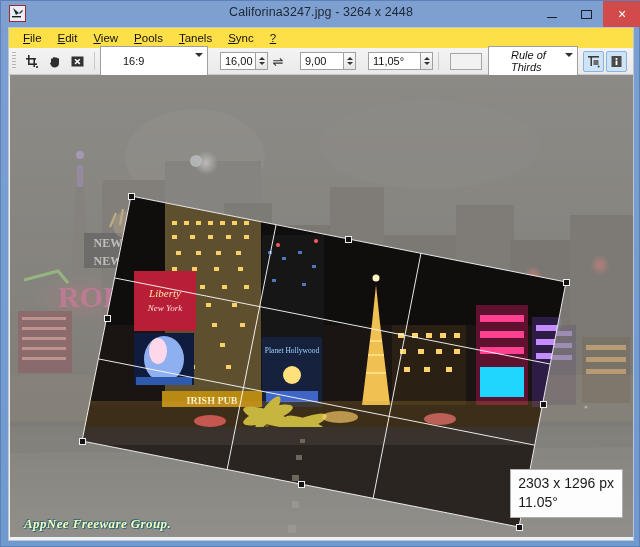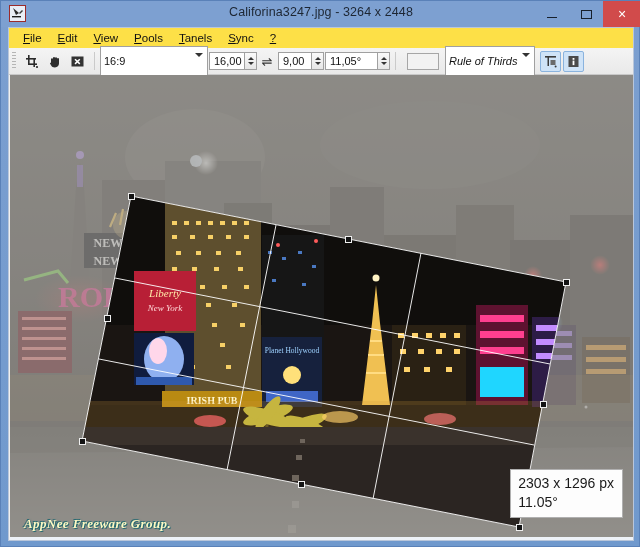--- a/index.html
+++ b/index.html
@@ -70,47 +70,47 @@
   .tbtn{
     width:21px;height:21px;margin:0 1px;
     display:flex;align-items:center;justify-content:center;
     border:1px solid transparent;border-radius:2px;box-sizing:border-box;
   }
   .tbtn.on{background:#cfe3f7;border-color:#8ab3de;}
   .tsep{width:1px;height:18px;background:#cacaca;margin:0 5px;}
   .combo{
     height:30px;border:1px solid #a0a0a0;background:#fff;box-sizing:border-box;
     display:flex;align-items:center;position:relative;
-    font-size:11px;color:#111;padding-left:3px;
+    font-size:11px;color:#111;padding-left:22px;
   }
   .combo .arrow{
     position:absolute;right:4px;top:6px;
     width:0;height:0;border-left:4px solid transparent;border-right:4px solid transparent;
     border-top:4px solid #333;
   }
   .combo-ratio{width:108px;}
   .combo-guide{width:90px;font-style:italic;}
   .spin{
     height:18px;border:1px solid #a0a0a0;background:#fff;box-sizing:border-box;
-    display:flex;align-items:center;position:relative;margin-left:1px;
+    display:flex;align-items:center;position:relative;margin-left:12px;
     font-size:11px;color:#111;padding-left:4px;
   }
   .spin .sp{
     position:absolute;right:0;top:0;width:12px;height:100%;
     background:linear-gradient(#fafafa,#e6e6e6);
     border-left:1px solid #a0a0a0;box-sizing:border-box;
   }
   .spin .sp:before,.spin .sp:after{
     content:"";position:absolute;left:3px;width:0;height:0;
     border-left:3px solid transparent;border-right:3px solid transparent;
   }
   .spin .sp:before{top:4px;border-bottom:3px solid #333;}
   .spin .sp:after{bottom:4px;border-top:3px solid #333;}
   .spin-w{width:48px;}
-  .spin-h{width:46px;}
+  .spin-h{width:56px;}
   .spin-a{width:65px;}
   .linkeq{
     width:16px;text-align:center;font-size:13px;color:#333;margin:0 2px;line-height:1;
   }
   .swatch{
     width:32px;height:17px;border:1px solid #a6a6a6;background:#f2f2f2;
     box-sizing:border-box;margin:0 6px;
   }
 
   

